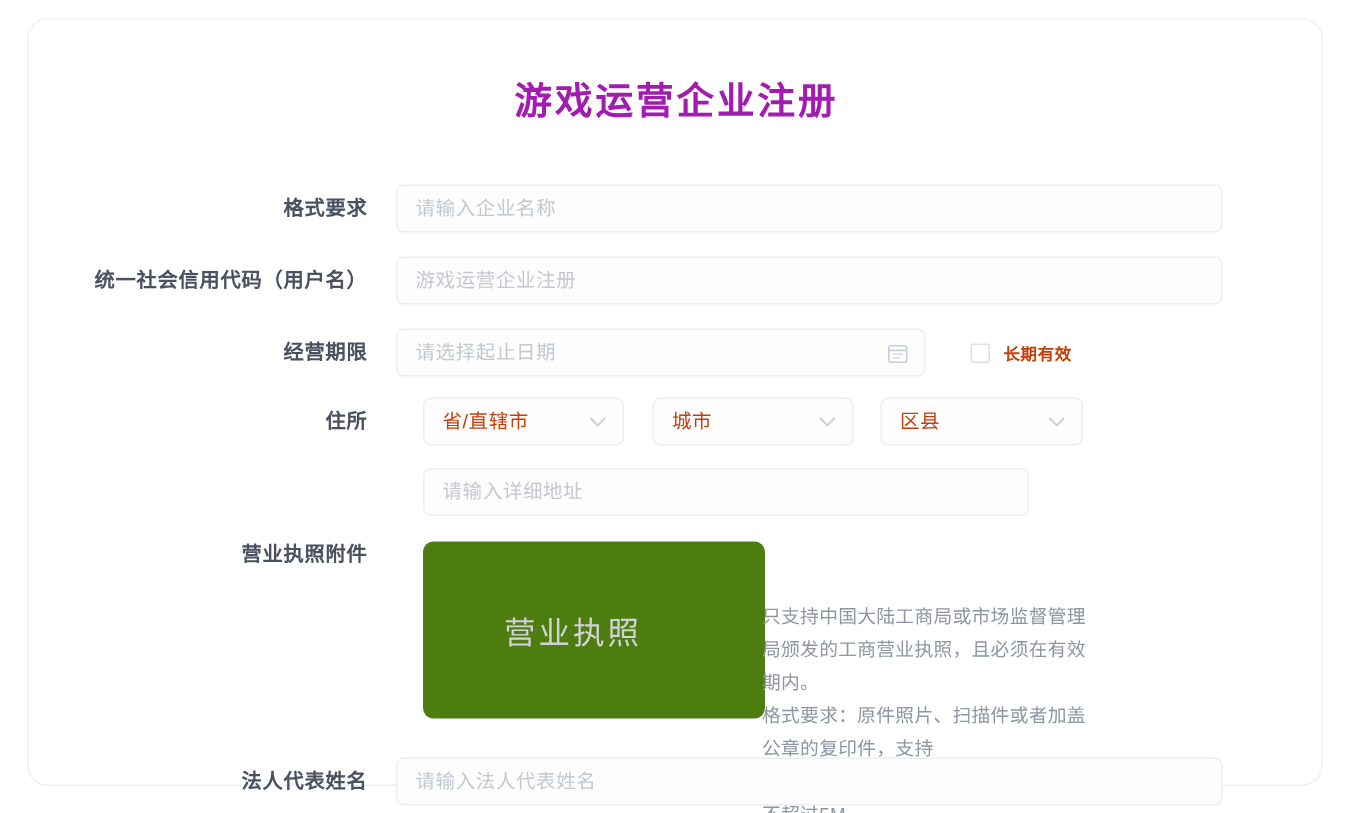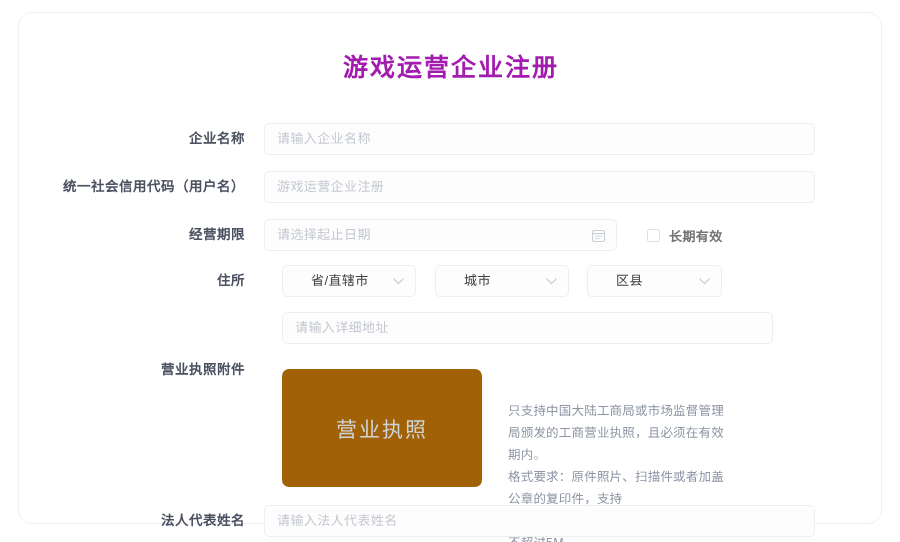--- a/index.html
+++ b/index.html
@@ -116,70 +116,69 @@
   .chk-box {
     width: 13px;
     height: 13px;
     box-sizing: border-box;
     border: 1px solid #dcdfe6;
     border-radius: 2px;
     background: #ffffff;
   }
   .chk-label {
     margin-left: 9px;
-    font-size: 13px;
+    font-size: 11px;
     font-weight: 700;
-    color: #737373;
+    color: #c2410c;
     letter-spacing: .4px;
     white-space: nowrap;
   }
 
   
   .select {
     position: absolute;
     box-sizing: border-box;
     height: 32px;
     background: #fdfdfe;
     border: 1px solid #eceef1;
     border-radius: 5px;
   }
   .select .ph {
     position: absolute;
     left: 12px;
     top: 0;
     line-height: 30px;
     font-size: 13px;
-    color: #404040;
+    color: #c2410c;
     letter-spacing: .4px;
     white-space: nowrap;
-    margin-left: 16px;
   }
   .chev {
     position: absolute;
     right: 11px;
     top: 12px;
     width: 11px;
     height: 7px;
   }
   .chev svg { display: block; }
 
   .sel-1 { left: 263px; width: 134px; }
   .sel-2 { left: 416px; width: 134px; }
   .sel-3 { left: 568px; width: 135px; }
 
-  .input-addr { left: 263px; width: 491px; }
+  .input-addr { left: 263px; width: 404px; }
 
   
   .upload-box {
     position: absolute;
     left: 263px;
-    top: 356px;
-    width: 200px;
+    top: 348px;
+    width: 228px;
     height: 118px;
-    background: #a16207;
+    background: #4d7c0f;
     border-radius: 7px;
   }
   .upload-text {
     position: absolute;
     left: 0;
     top: 0;
     width: 200px;
     height: 118px;
     display: flex;
     align-items: center;
@@ -204,21 +203,21 @@
 </style>
 </head>
 <body>
 
 <div class="page">
   <div class="card">
 
     <div class="form-title">游戏运营企业注册</div>
 
     <div class="row" style="top:110px;">
-      <div class="label">企业名称</div>
+      <div class="label">格式要求</div>
       <div class="field input-wide">
         <span class="ph">请输入企业名称</span>
       </div>
     </div>
 
     <div class="row" style="top:158px;">
       <div class="label">统一社会信用代码（用户名）</div>
       <div class="field input-wide">
         <span class="ph">游戏运营企业注册</span>
       </div>

